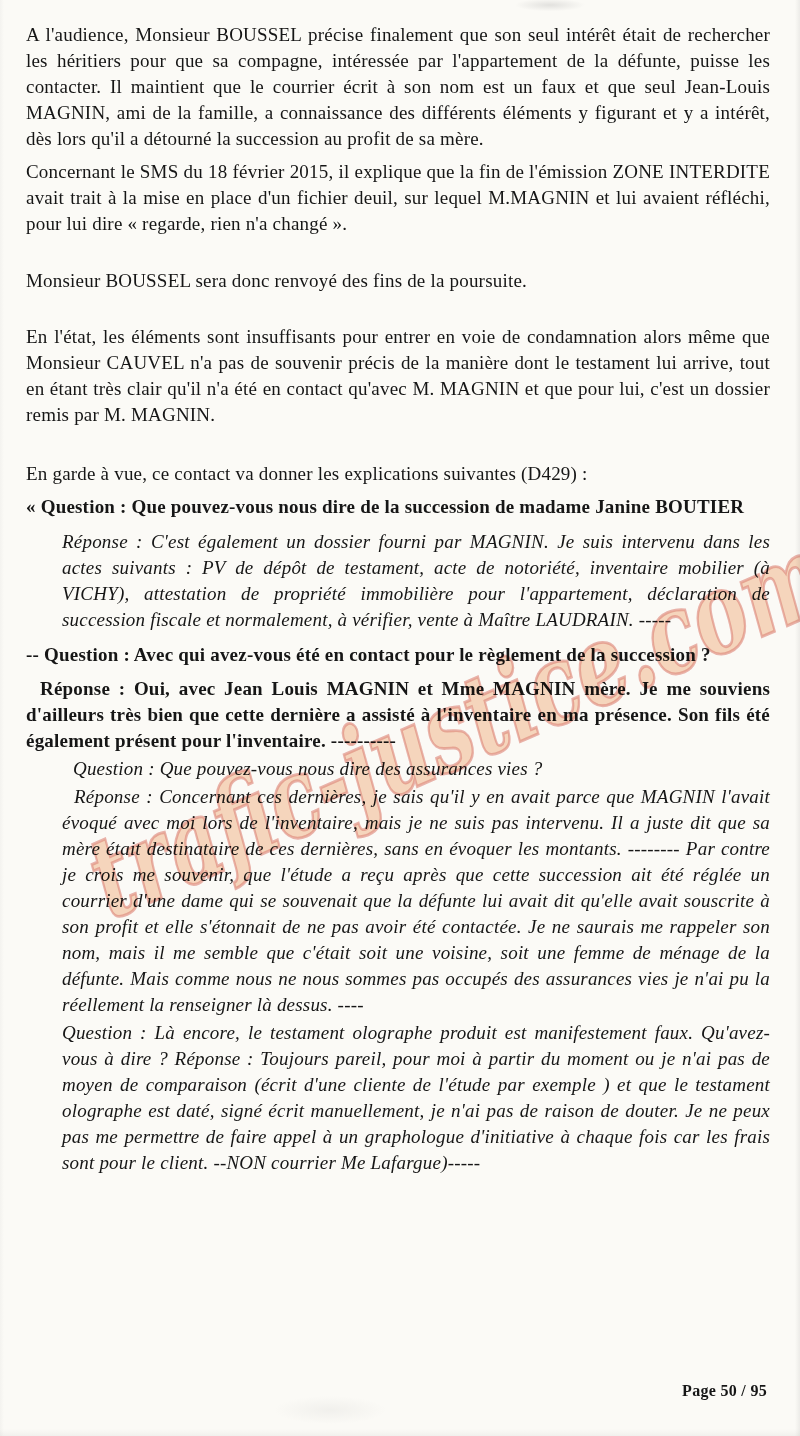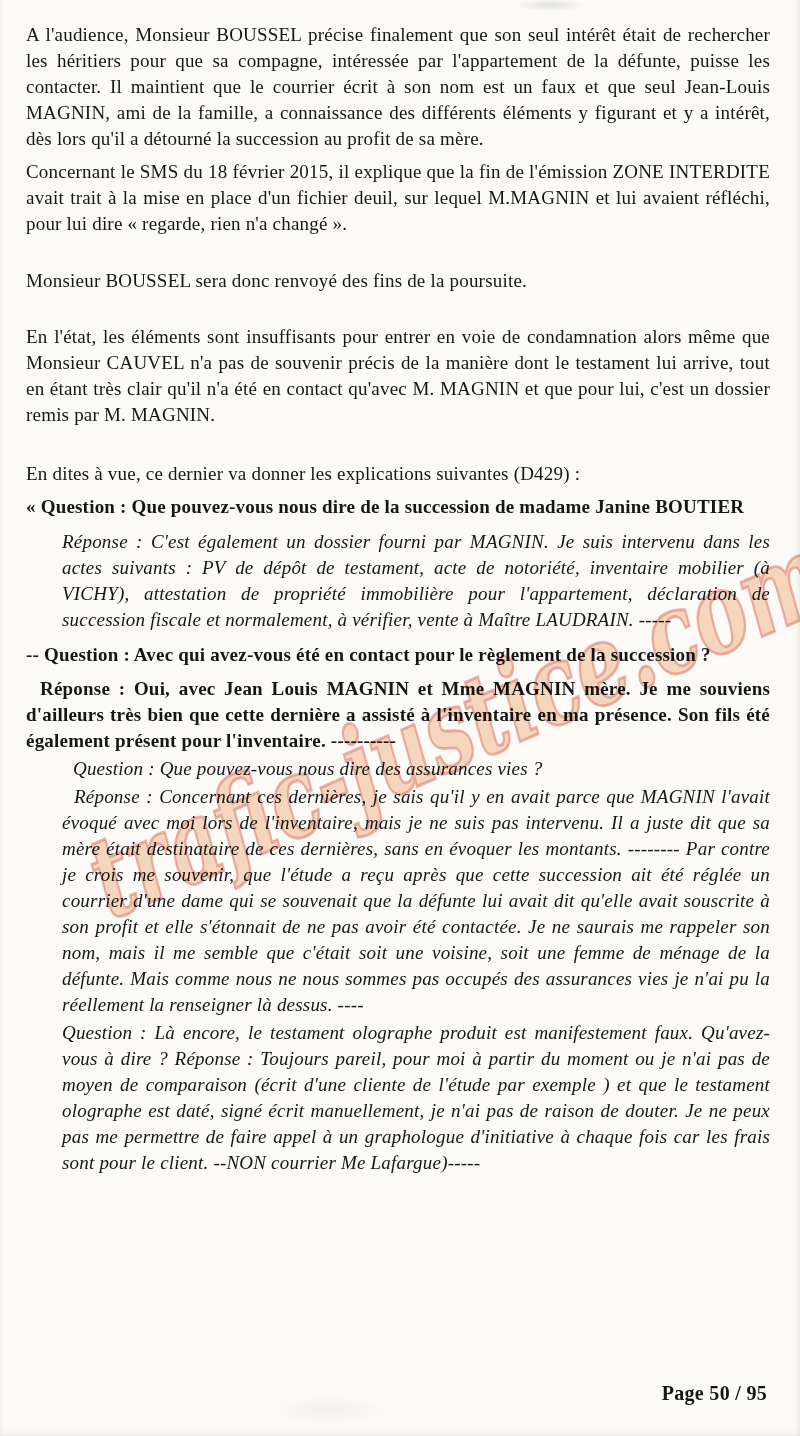--- a/index.html
+++ b/index.html
@@ -67,21 +67,21 @@
   #r2          { margin-top: 8px; text-indent: 14px; }
   #q3          { margin-top: 2px; text-indent: 11px; }
   #r3          { margin-top: 2px; text-indent: 12px; }
   #q4          { margin-top: 2px; }
   #q5          { margin-top: 2px; }
   .footer {
     position: absolute;
     top: 1382px;
     right: 33px;
     z-index: 1;
-    font-size: 20px;
+    font-size: 16px;
     font-weight: bold;
     letter-spacing: 0.3px;
   }
   .watermark {
     position: absolute;
     left: 95px;
     top: 828px;
     z-index: 3;
     font-family: "DejaVu Serif", serif;
     font-style: italic;
@@ -109,21 +109,21 @@
 
     <p class="para" id="p-audience">A l'audience, Monsieur BOUSSEL précise finalement que son seul intérêt était de rechercher les héritiers pour que sa compagne, intéressée par l'appartement de la défunte, puisse les contacter. Il maintient que le courrier écrit à son nom est un faux et que seul Jean-Louis MAGNIN, ami de la famille, a connaissance des différents éléments y figurant et y a intérêt, dès lors qu'il a détourné la succession au profit de sa mère.</p>
 
     <p class="para" id="p-sms">Concernant le SMS du 18 février 2015, il explique que la fin de l'émission ZONE INTERDITE avait trait à la mise en place d'un fichier deuil, sur lequel M.MAGNIN et lui avaient réfléchi, pour lui dire « regarde, rien n'a changé ».</p>
 
     <p class="para" id="p-renvoi">Monsieur BOUSSEL sera donc renvoyé des fins de la poursuite.</p>
 
     <p class="para" id="p-etat">En l'état, les éléments sont insuffisants pour entrer en voie de condamnation alors même que Monsieur CAUVEL n'a pas de souvenir précis de la manière dont le testament lui arrive, tout en étant très clair qu'il n'a été en contact qu'avec M. MAGNIN et que pour lui, c'est un dossier remis par M. MAGNIN.</p>
 
 
-    <p class="para" id="p-garde">En dites à vue, ce dernier va donner les explications suivantes (D429) :</p>
+    <p class="para" id="p-garde">En garde à vue, ce contact va donner les explications suivantes (D429) :</p>
 
     <p class="para qbold" id="q1">« Question : Que pouvez-vous nous dire de la succession de madame Janine BOUTIER</p>
 
     <p class="para qr" id="r1">Réponse : C'est également un dossier fourni par MAGNIN. Je suis intervenu dans les actes suivants : PV de dépôt de testament, acte de notoriété, inventaire mobilier (à VICHY), attestation de propriété immobilière pour l'appartement, déclaration de succession fiscale et normalement, à vérifier, vente à Maître LAUDRAIN. -----</p>
 
     <p class="para qbold" id="q2">-- Question : Avec qui avez-vous été en contact pour le règlement de la succession ?</p>
 
     <p class="para qbold" id="r2">Réponse : Oui, avec Jean Louis MAGNIN et Mme MAGNIN mère. Je me souviens d'ailleurs très bien que cette dernière a assisté à l'inventaire en ma présence. Son fils été également présent pour l'inventaire. ----------</p>
 
     <p class="para qr" id="q3">Question : Que pouvez-vous nous dire des assurances vies ?</p>

